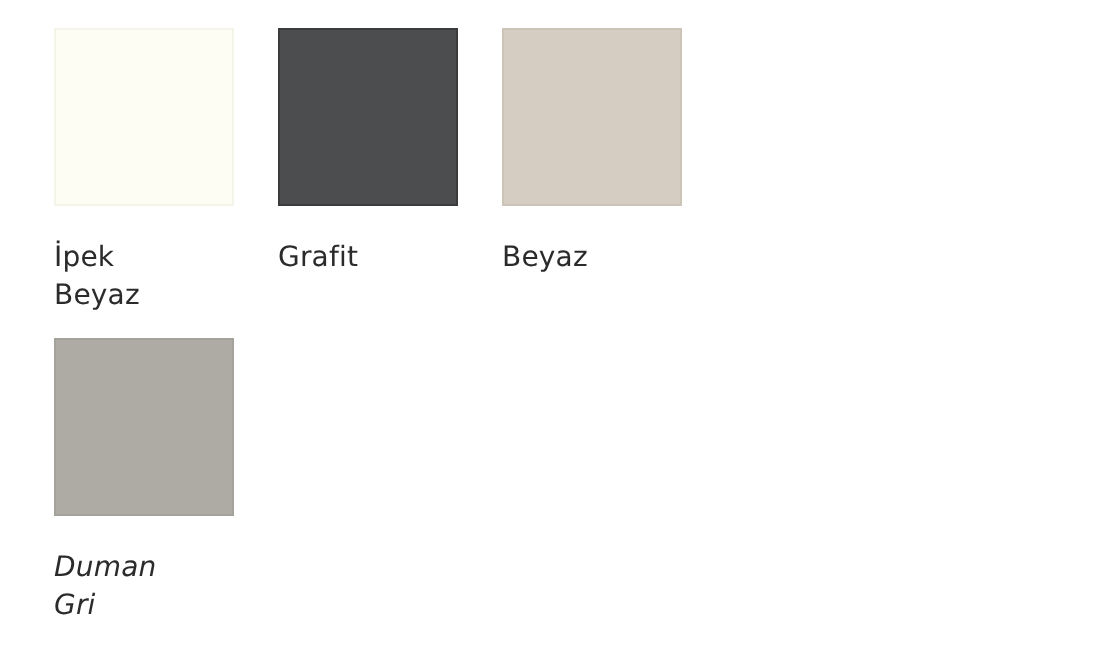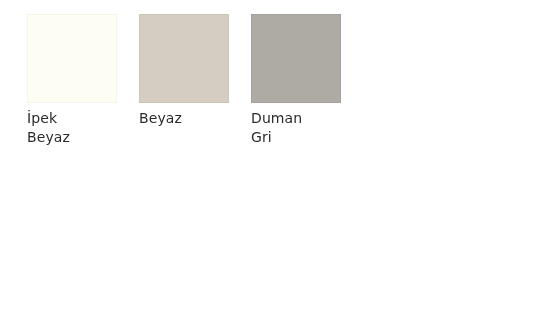--- a/index.html
+++ b/index.html
@@ -39,21 +39,21 @@
   }
 
   .swatch-chip {
     width: 90px;
     height: 89px;
     box-sizing: border-box;
     display: block;
   }
 
   .swatch-label {
-    margin-top: 6px;
+    margin-top: 17px;
     font-size: 14px;
     line-height: 19px;
     color: #2b2b2b;
     letter-spacing: 0.1px;
     white-space: pre-line;
     text-align: left;
     font-weight: 400;
   }
 </style>
 </head>
@@ -61,26 +61,30 @@
 
 <div class="palette">
   <div class="swatch-grid">
 
     <div class="swatch-item">
       <span class="swatch-chip" style="background-color: rgb(253, 253, 244); border-color: rgb(244, 244, 232); border-style: solid; border-width: 1px;"></span>
       <span class="swatch-label" style="color: rgb(43, 43, 43);">İpek
 Beyaz</span>
     </div>
 
+    <div class="swatch-item">
+      <span class="swatch-chip" style="background-color: rgb(75, 77, 79); border-color: rgb(58, 60, 62); border-style: solid; border-width: 1px;"></span>
+      <span class="swatch-label" style="color: rgb(43, 43, 43);">Grafit</span>
+    </div>
 
     <div class="swatch-item">
       <span class="swatch-chip" style="background-color: rgb(214, 205, 194); border-color: rgb(205, 196, 184); border-style: solid; border-width: 1px;"></span>
       <span class="swatch-label" style="color: rgb(43, 43, 43);">Beyaz</span>
     </div>
 
     <div class="swatch-item">
       <span class="swatch-chip" style="background-color: rgb(174, 171, 165); border-color: rgb(165, 162, 156); border-style: solid; border-width: 1px;"></span>
-      <span class="swatch-label" style="color: rgb(43, 43, 43);">Duman
+      <span class="swatch-label" style="color: rgb(43, 43, 43); font-style: italic;">Duman
 Gri</span>
     </div>
 
   </div>
 </div>
 
 </body></html>

